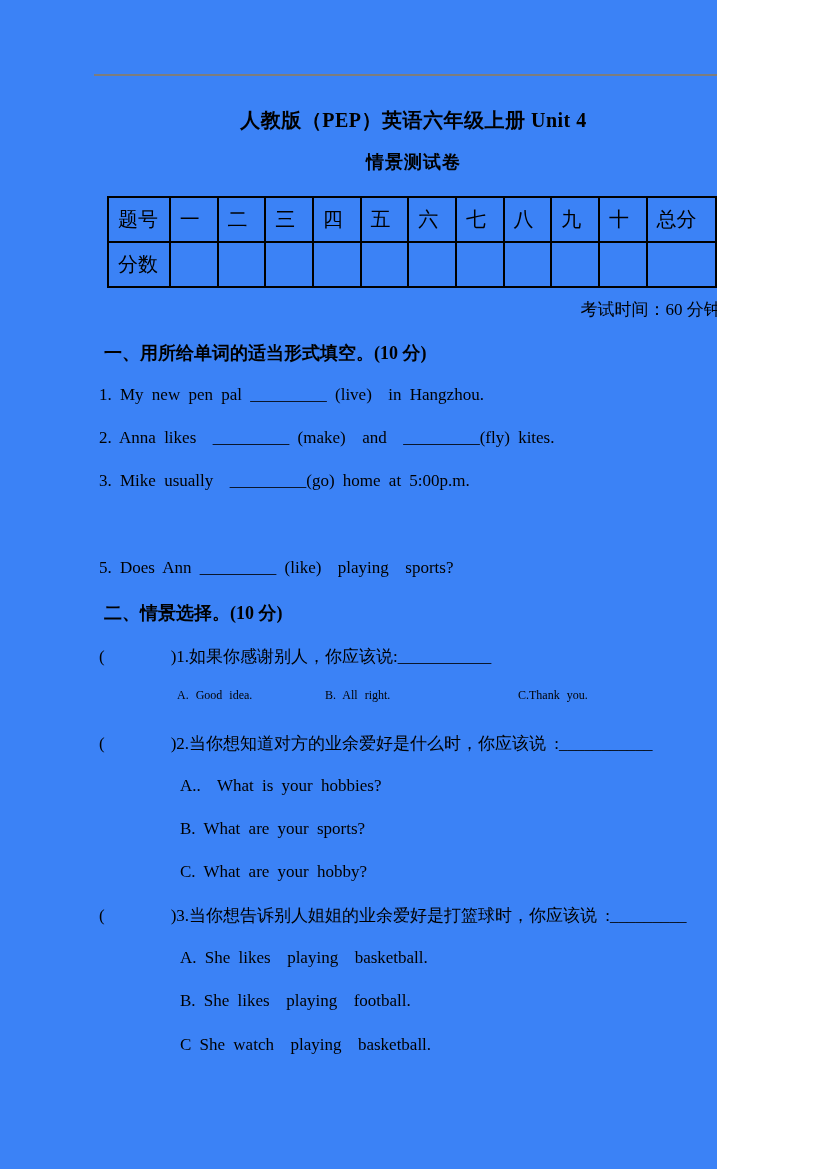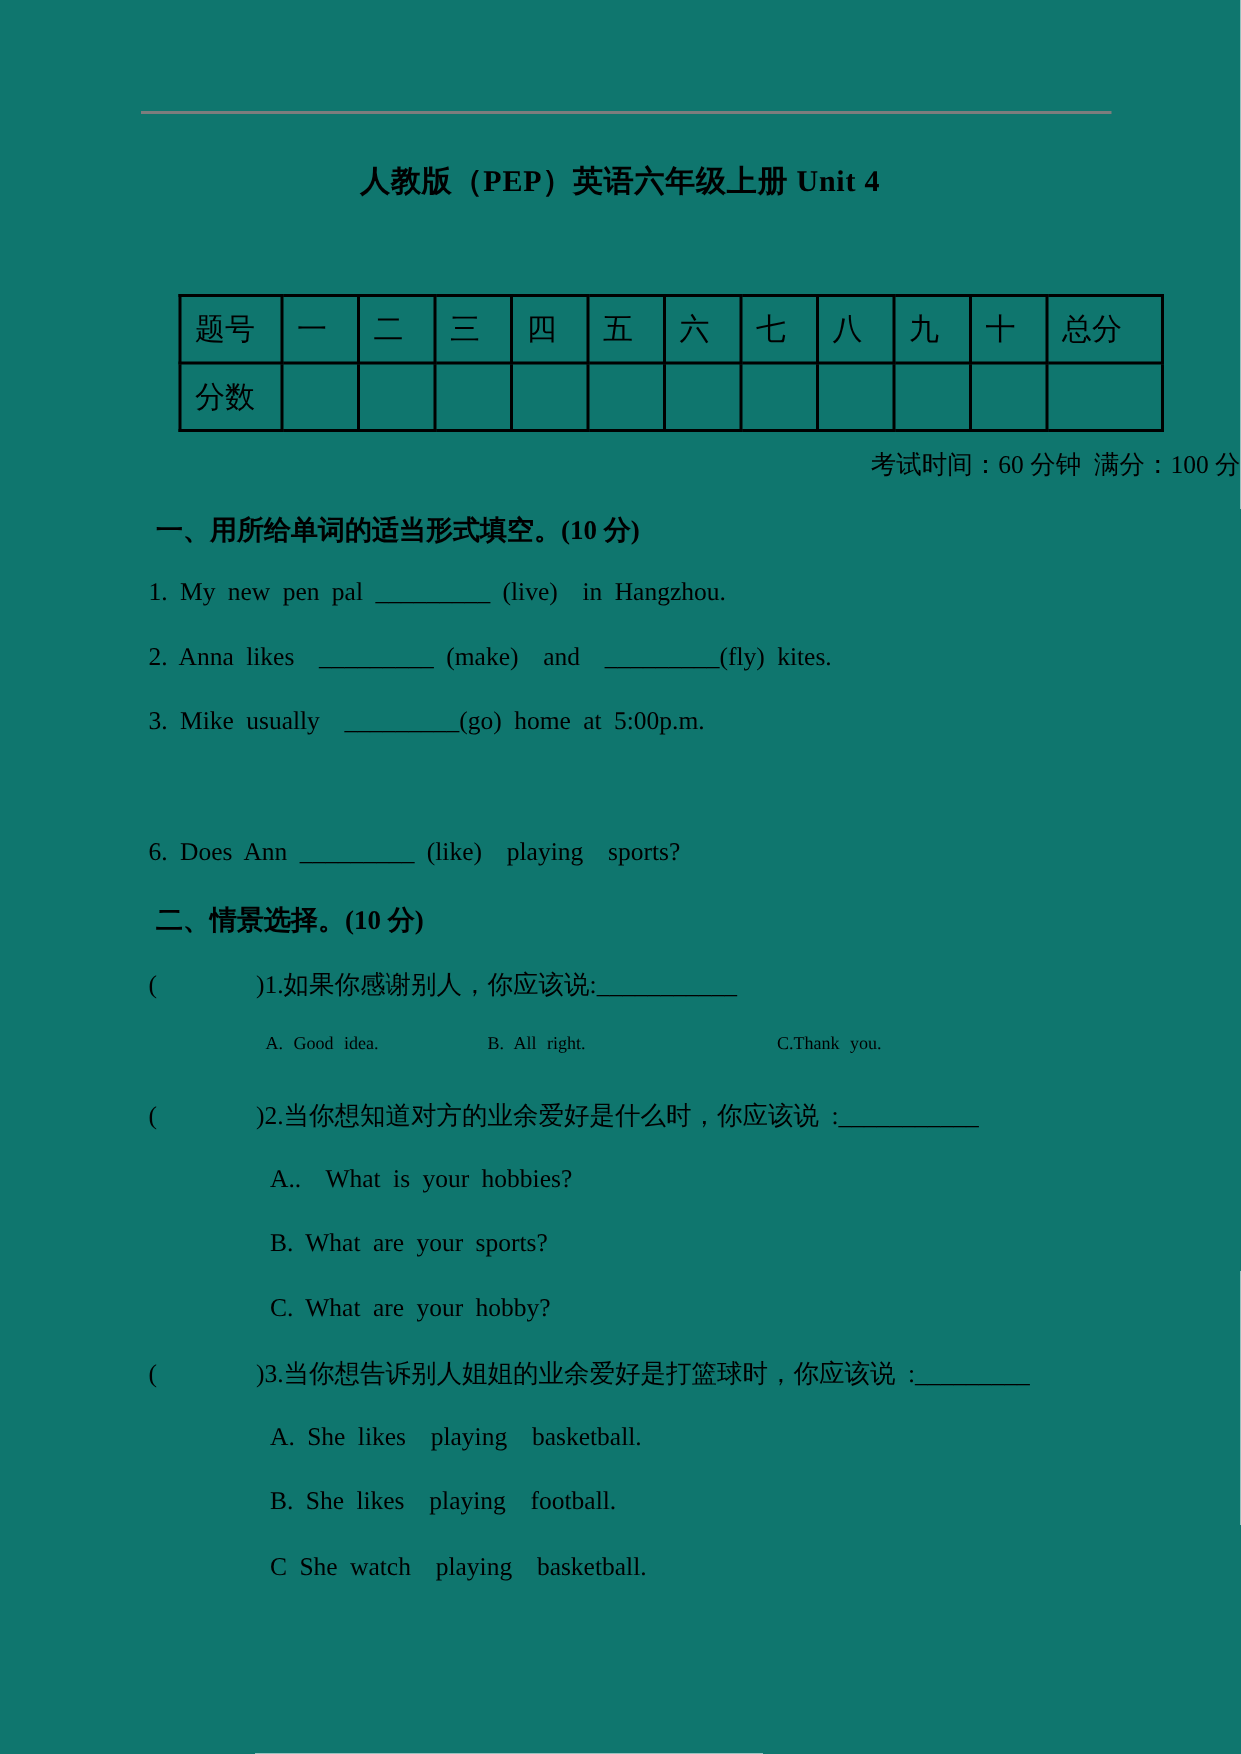--- a/index.html
+++ b/index.html
@@ -1,20 +1,20 @@
 <!DOCTYPE html>
 <html><head>
 <meta charset="utf-8">
 <style>
   html, body { margin: 0; padding: 0; background: #ffffff; }
   .page {
     position: relative;
-    width: 827px;
+    width: 717px;
     height: 1169px;
-    background: #0f766e;
+    background: #3b82f6;
     font-family: "Liberation Serif", "DejaVu Serif", serif;
     color: #000000;
     overflow: hidden;
   }
   .topline {
     position: absolute;
     left: 94px;
     top: 74px;
     width: 647px;
     height: 0;
@@ -25,21 +25,21 @@
     left: 0;
     width: 827px;
     text-align: center;
     font-weight: bold;
     white-space: pre-wrap;
   }
   .title-main { top: 107px; font-size: 20px; letter-spacing: 0.5px; }
   .title-sub  { top: 150px; font-size: 18px; letter-spacing: 1px; }
   table.score-table {
     position: absolute;
-    left: 119px;
+    left: 107px;
     top: 196px;
     border-collapse: collapse;
     table-layout: fixed;
   }
   table.score-table td {
     border: 2px solid #000000;
     height: 43px;
     font-size: 20px;
     text-align: left;
     vertical-align: middle;
@@ -84,20 +84,21 @@
   }
 </style>
 </head>
 <body>
 
 <div class="page">
 
   <div class="topline"></div>
 
   <div class="title-line title-main">人教版（PEP）英语六年级上册 Unit 4</div>
+  <div class="title-line title-sub">情景测试卷</div>
 
   <table class="score-table">
     <colgroup>
       <col style="width:68px">
       <col style="width:51px">
         <col style="width:51px">
         <col style="width:51px">
         <col style="width:51px">
         <col style="width:51px">
       <col style="width:51px">
@@ -139,21 +140,21 @@
   </tbody>
     </table>
 
   <div class="exam-info">考试时间：60 分钟  满分：100 分</div>
 
   <div class="section-heading" style="top:341px">一、用所给单词的适当形式填空。(10 分)</div>
 
   <div class="q-line" style="top:385px">1. My new pen pal _________ (live)  in Hangzhou.</div>
   <div class="q-line" style="top:428px">2. Anna likes  _________ (make)  and  _________(fly) kites.</div>
   <div class="q-line" style="top:471px">3. Mike usually  _________(go) home at 5:00p.m.</div>
-  <div class="q-line" style="top:558px">6. Does Ann _________ (like)  playing  sports?</div>
+  <div class="q-line" style="top:558px">5. Does Ann _________ (like)  playing  sports?</div>
 
   <div class="section-heading" style="top:601px">二、情景选择。(10 分)</div>
 
   <div class="q-line" style="top:645px">(        )1.如果你感谢别人，你应该说:___________</div>
   <span class="opt-abs" style="left:177px; top:688px">A. Good idea.</span>
   <span class="opt-abs" style="left:325px; top:688px">B. All right.</span>
   <span class="opt-abs" style="left:518px; top:688px">C.Thank you.</span>
 
   <div class="q-line" style="top:732px">(        )2.当你想知道对方的业余爱好是什么时，你应该说 :___________</div>
   <div class="opt-line" style="top:776px">A..  What is your hobbies?</div>

